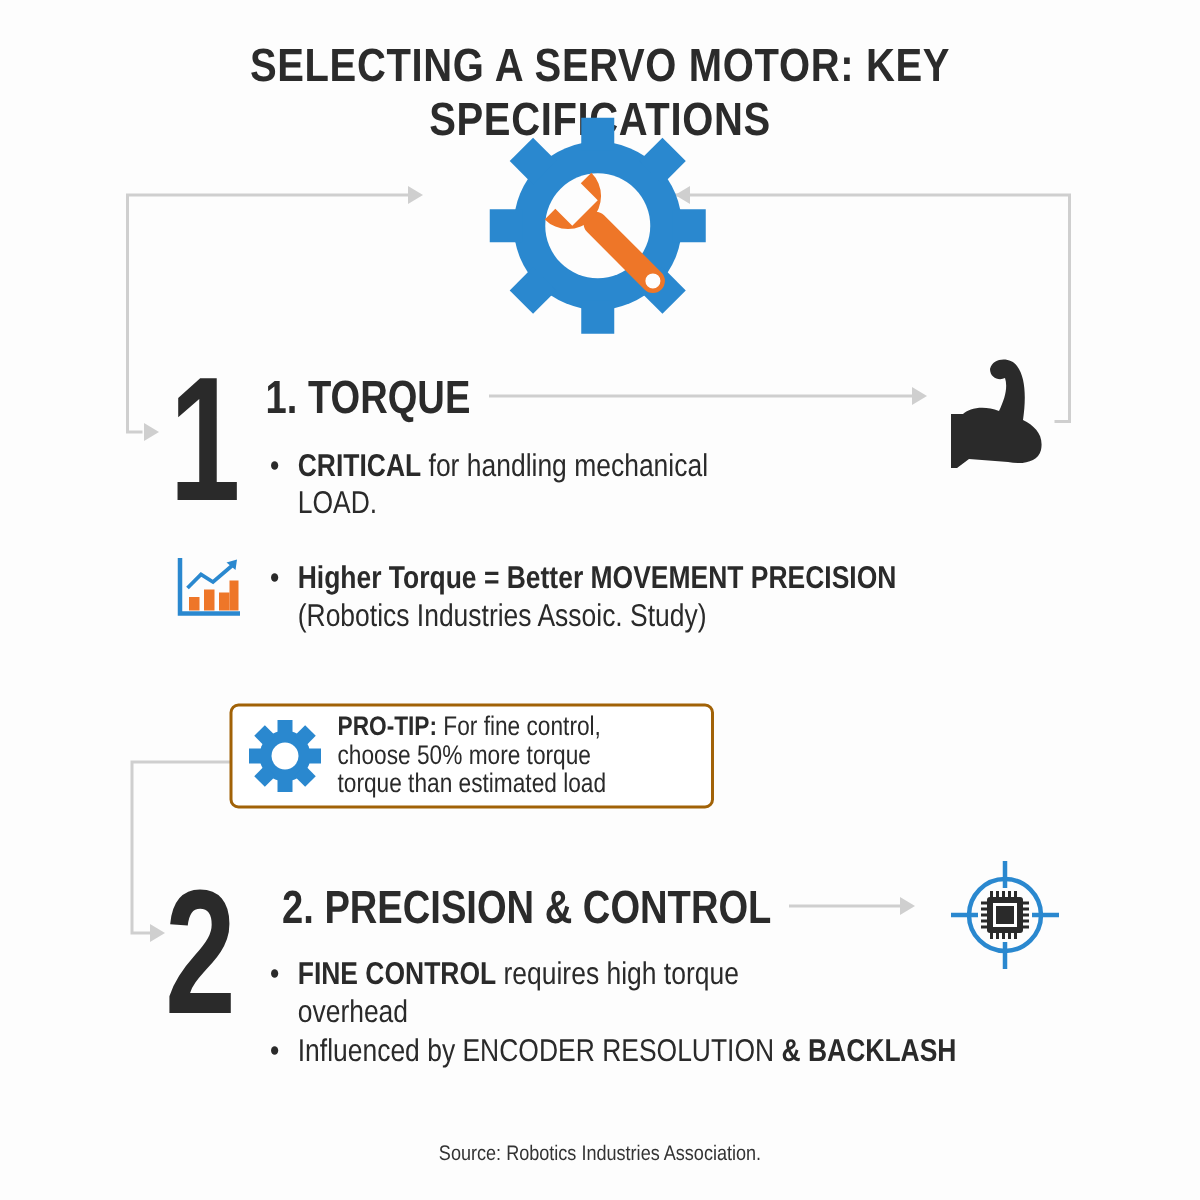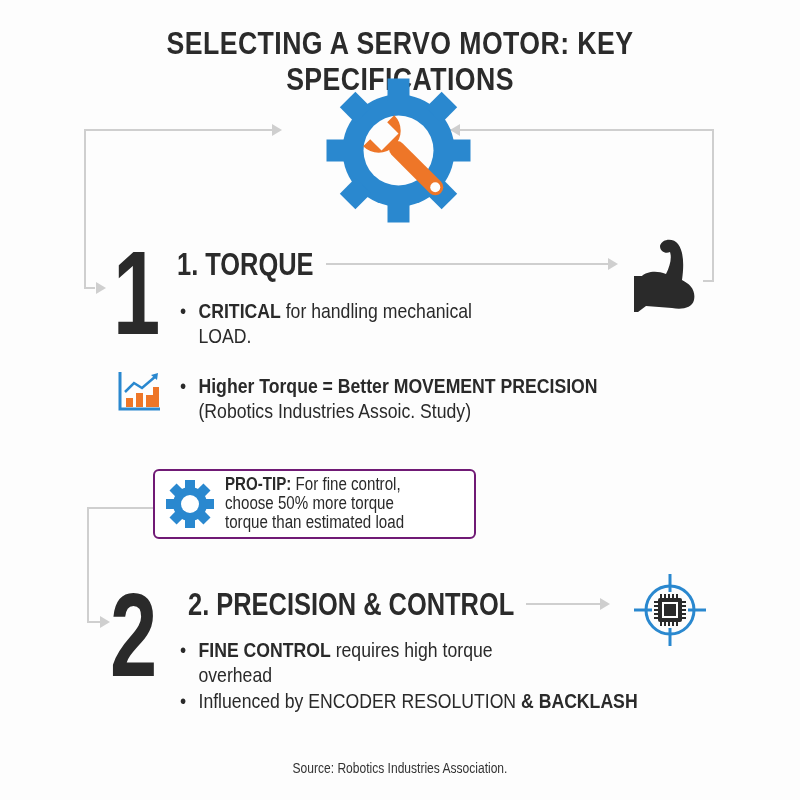--- a/index.html
+++ b/index.html
@@ -27,21 +27,21 @@
   .bullet {
     font-size: 21px; line-height: 25px; color: #2a2a2a;
     transform: scaleX(0.84); transform-origin: left top; white-space: nowrap;
   }
   .bullet .dot { display: inline-block; width: 22px; }
   .bullet b { font-weight: bold; }
   .bullet .light { font-weight: normal; }
   .sub { padding-left: 22px; }
   .protip {
     left: 153px; top: 469px; width: 323px; height: 70px;
-    border: 2px solid #701a75; border-radius: 6px; box-sizing: border-box; background: #fff;
+    border: 2px solid #a16207; border-radius: 6px; box-sizing: border-box; background: #fff;
   }
   .protip-text {
     left: 70px; top: 4px; font-size: 18px; line-height: 19px; color: #2a2a2a;
     transform: scaleX(0.84); transform-origin: left top; white-space: nowrap;
   }
   .source {
     left: 0; width: 800px; top: 760px; text-align: center; font-size: 14px; color: #333;
     transform: scaleX(0.86);
   }
   svg { display: block; }

